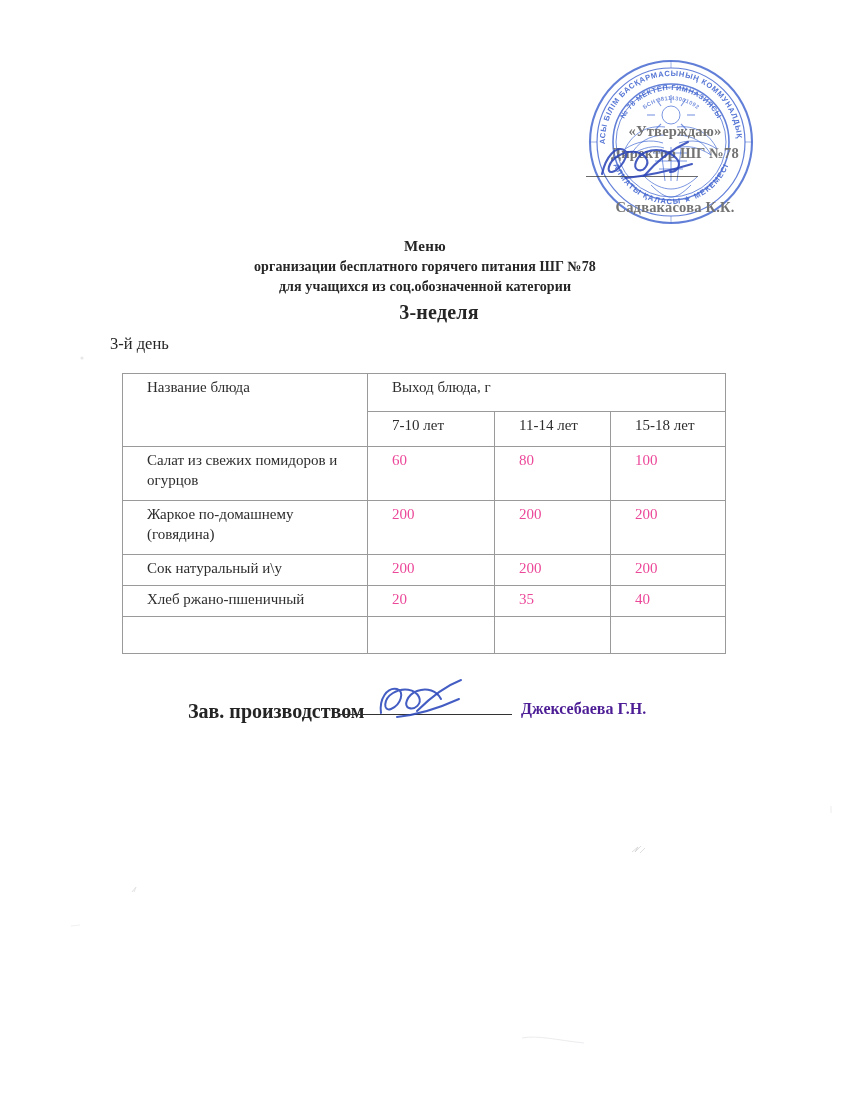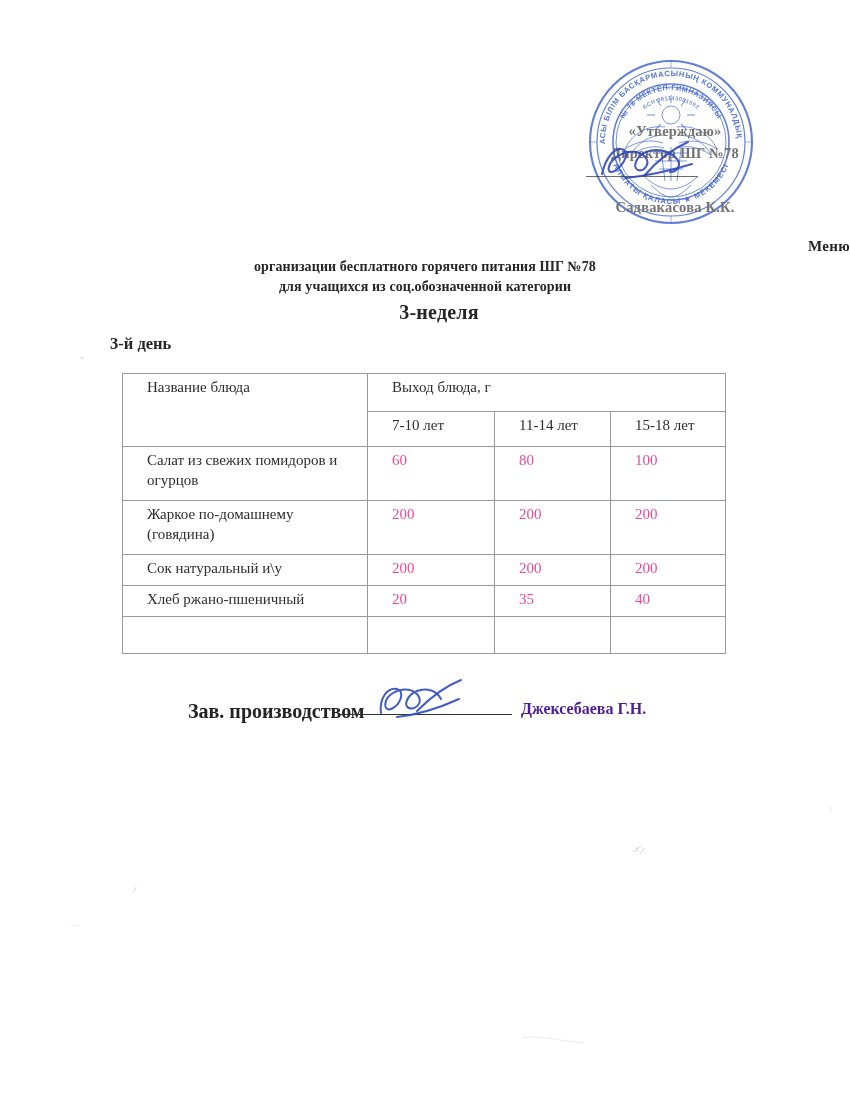--- a/index.html
+++ b/index.html
@@ -76,21 +76,20 @@
     left: 0;
     top: 238px;
     width: 850px;
     text-align: center;
     color: #262626;
   }
   .t-menu {
     font-size: 15px;
     font-weight: bold;
     letter-spacing: .3px;
-    text-align: right;
   }
   .t-org, .t-cat {
     font-size: 14px;
     font-weight: bold;
     letter-spacing: .1px;
     margin-top: 4px;
   }
   .t-week {
     font-size: 20px;
     font-weight: bold;
@@ -98,21 +97,21 @@
     letter-spacing: .2px;
     padding-left: 28px;
   }
 
   
   .day-label {
     position: absolute;
     left: 110px;
     top: 334px;
     font-size: 16.5px;
-    font-weight: bold;
+    font-weight: normal;
     color: #262626;
   }
 
   
   .menu-table {
     position: absolute;
     left: 122px;
     top: 373px;
     width: 603px;
     border-collapse: collapse;

